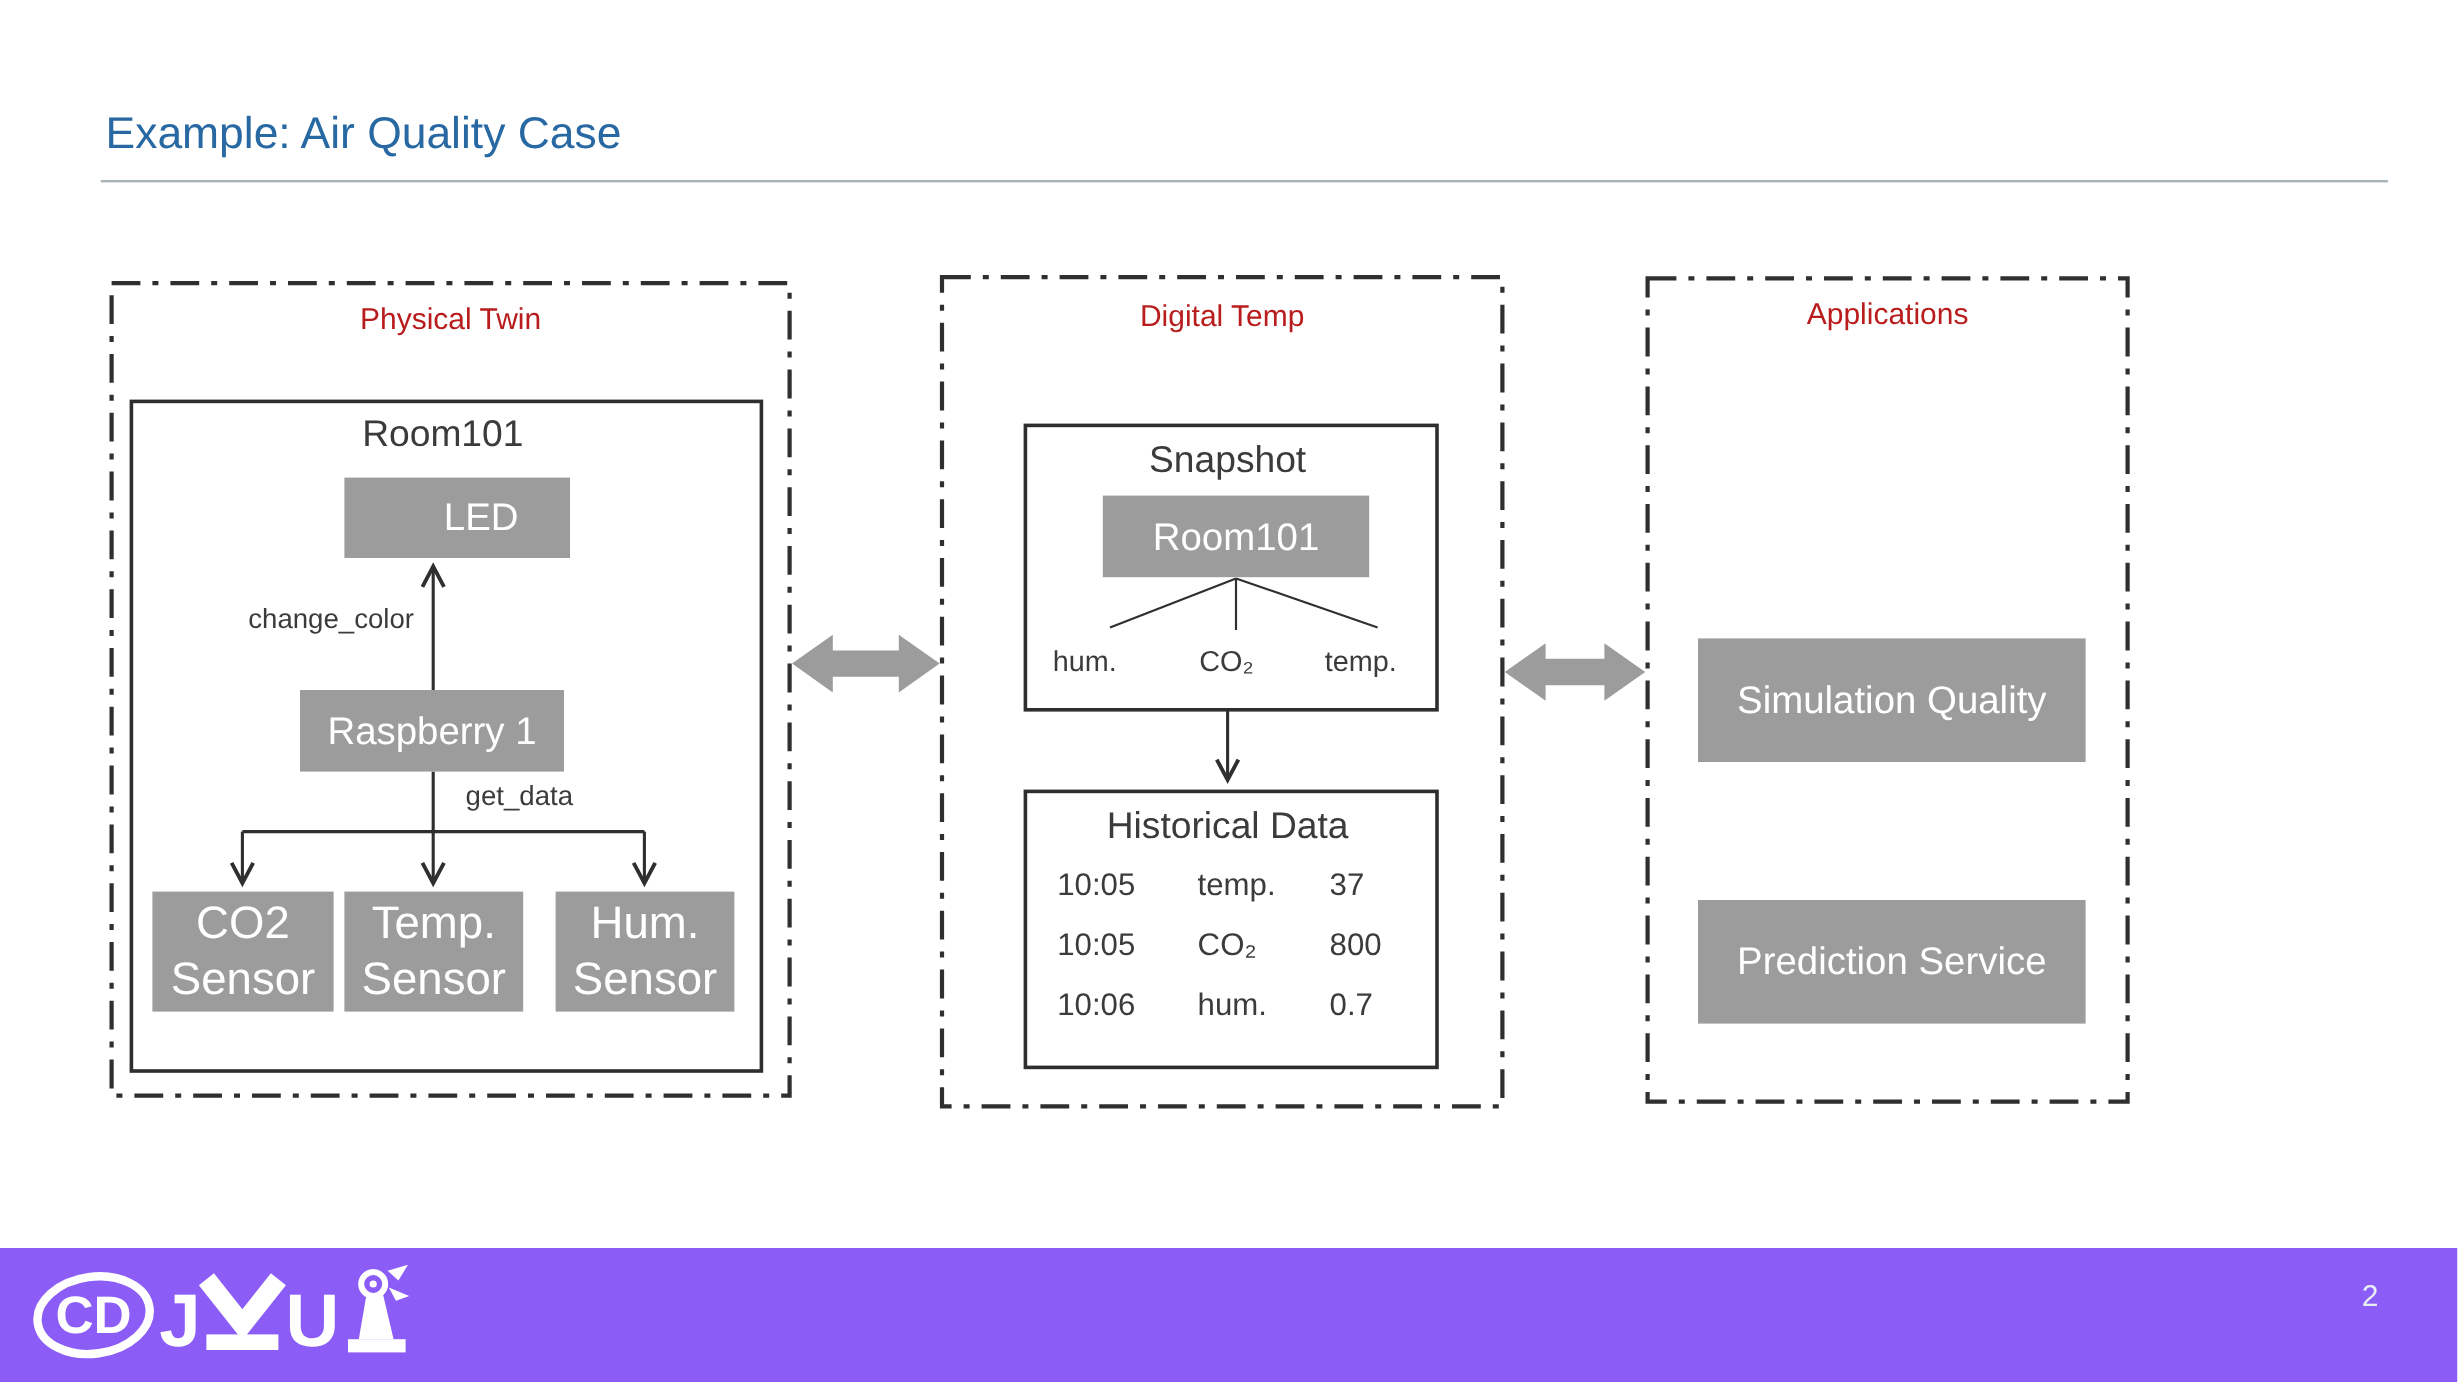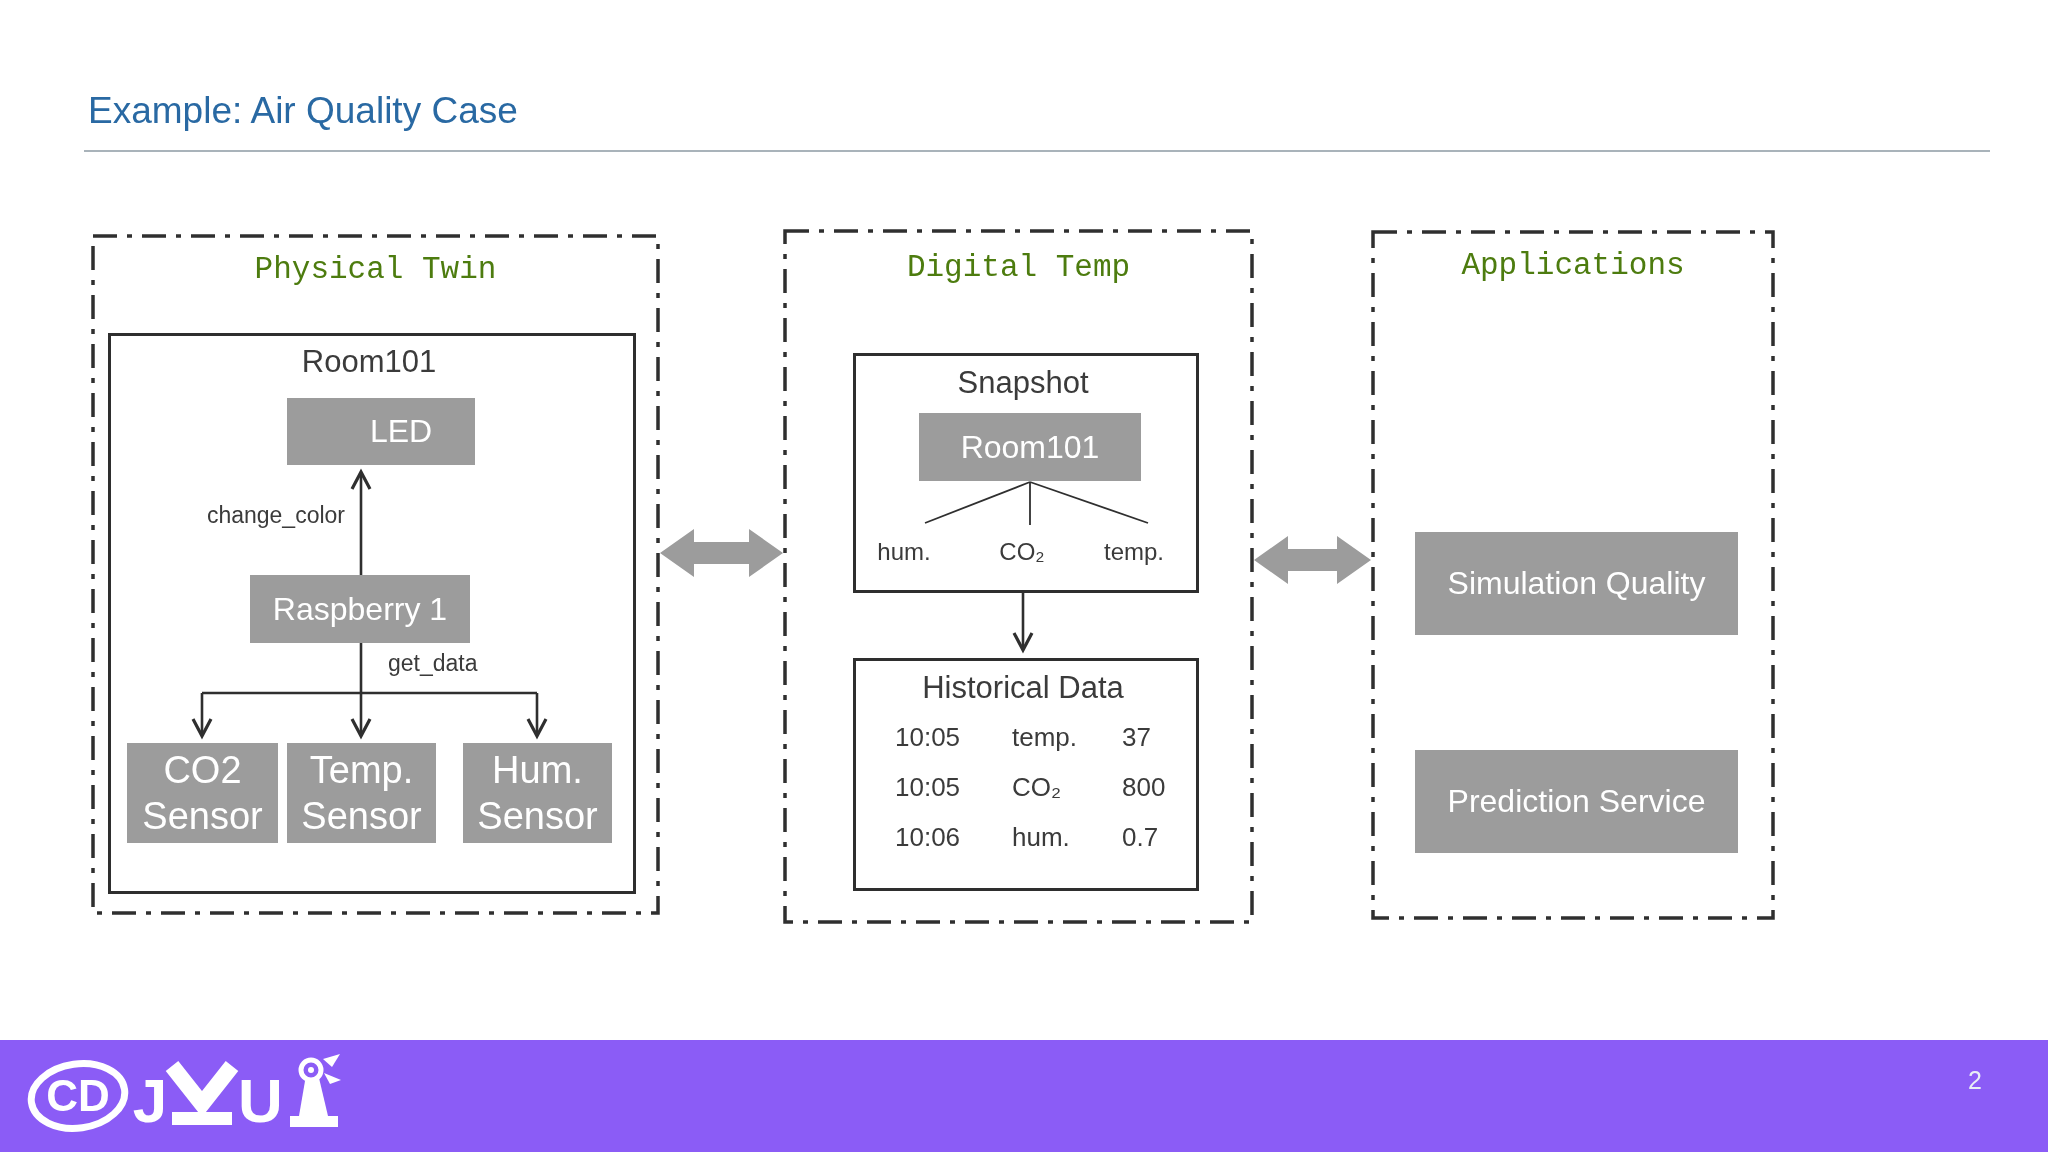--- a/index.html
+++ b/index.html
@@ -2,29 +2,29 @@
 <html><head>
 <meta charset="utf-8">
 <style>
   html,body{margin:0;padding:0;background:#ffffff;}
   .slide{position:relative;width:2048px;height:1152px;background:#ffffff;overflow:hidden;
          font-family:"Liberation Sans","DejaVu Sans",sans-serif;}
   .abs{position:absolute;}
   .page-title{font-size:37px;color:#2969a3;}
   .title-rule{height:2px;background:#a9b3ba;}
   .layer{position:absolute;left:0;top:0;width:2048px;height:1152px;}
-  .sec-title{position:absolute;text-align:center;font-size:31px;color:#4d7c0f;font-family:Liberation Mono, monospace;}
+  .sec-title{position:absolute;text-align:center;font-size:25px;color:#b91c1c;}
   .solid{position:absolute;border:3px solid #2e2e2e;background:transparent;}
   .boxlabel{position:absolute;text-align:center;font-size:31px;color:#3b3b3b;}
   .graybox{position:absolute;background:#9c9c9c;color:#ffffff;display:flex;
            align-items:center;justify-content:center;text-align:center;font-size:32px;}
   .sensor{font-size:38px;line-height:1.22;white-space:pre-line;}
   .edge-lbl{position:absolute;font-size:23px;color:#3b3b3b;}
   .attr-lbl{position:absolute;width:120px;text-align:center;font-size:24px;color:#3b3b3b;}
-  .hrow{position:absolute;left:881px;width:292px;display:flex;font-size:26px;color:#3b3b3b;margin-left:14px;}
+  .hrow{position:absolute;left:881px;width:292px;display:flex;font-size:26px;color:#3b3b3b;}
   .hrow .c1{width:117px;}
   .hrow .c2{width:110px;}
   .hrow .c3{flex:1;}
   .footer{position:absolute;left:0;top:1040px;width:2048px;height:112px;background:#8b5cf6;}
   .page-num{position:absolute;left:1940px;top:1066px;width:70px;text-align:center;font-size:25px;color:#e8eef5;}
 </style>
 </head>
 <body>
 
 <div class="slide">

